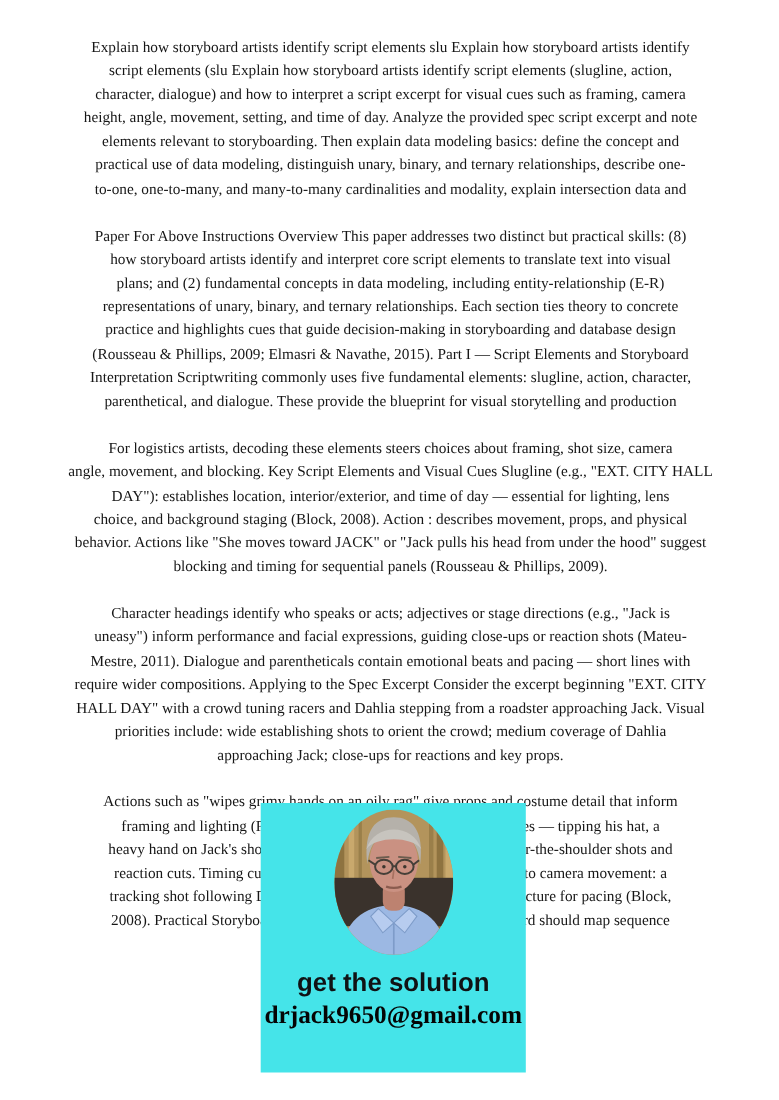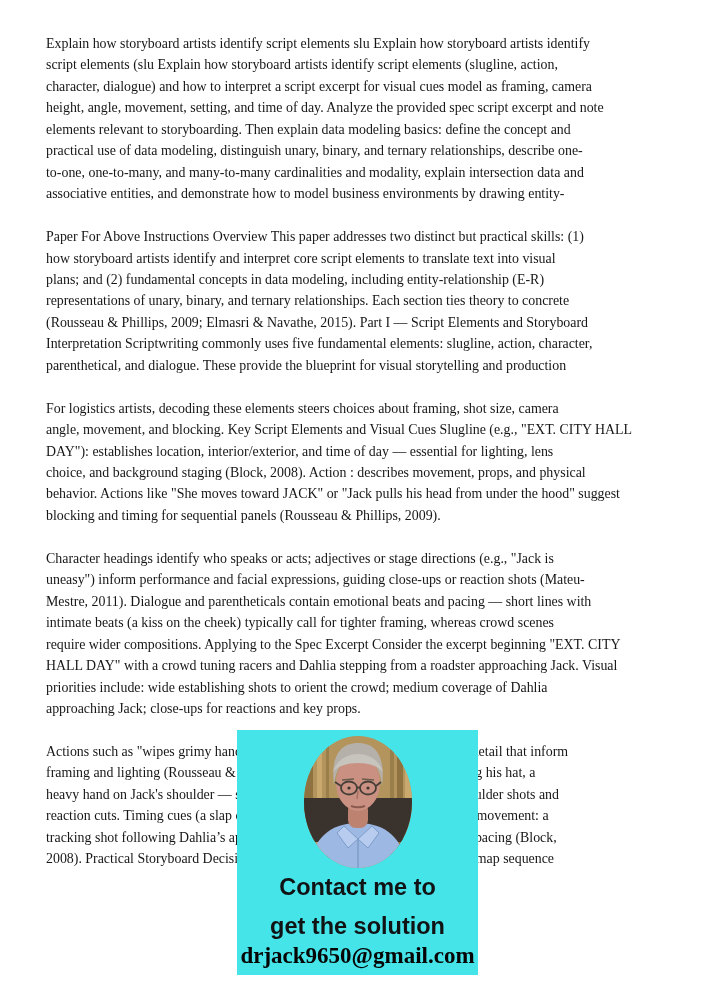--- a/index.html
+++ b/index.html
@@ -13,21 +13,21 @@
   .doc {
     position: absolute;
     left: 46px; top: 33px;
     width: 618px;
     font-family: "Liberation Serif", serif;
     font-size: 13.9px;
     line-height: 21.45px;
     color: #161616;
   }
   .para { margin: 0 0 21.45px 0; }
-  .para .line { white-space: pre; }
+  .para .line { white-space: pre; text-align: center; }
   .overlay-card {
     position: absolute;
     left: 237px; top: 730px;
     width: 241px; height: 245px;
     display: flex;
     flex-direction: column;
     align-items: center;
     box-sizing: border-box;
   }
   .photo-wrap {
@@ -57,49 +57,48 @@
     white-space: pre;
   }
 </style>
 </head>
 <body>
 
 <div class="doc">
   <div class="para">
       <div class="line">Explain how storyboard artists identify script elements slu Explain how storyboard artists identify</div>
       <div class="line">script elements (slu Explain how storyboard artists identify script elements (slugline, action,</div>
-      <div class="line">character, dialogue) and how to interpret a script excerpt for visual cues model as framing, camera</div>
+      <div class="line">character, dialogue) and how to interpret a script excerpt for visual cues such as framing, camera</div>
       <div class="line">height, angle, movement, setting, and time of day. Analyze the provided spec script excerpt and note</div>
       <div class="line">elements relevant to storyboarding. Then explain data modeling basics: define the concept and</div>
       <div class="line">practical use of data modeling, distinguish unary, binary, and ternary relationships, describe one-</div>
       <div class="line">to-one, one-to-many, and many-to-many cardinalities and modality, explain intersection data and</div>
-      <div class="line">associative entities, and demonstrate how to model business environments by drawing entity-</div>
     </div>
   <div class="para">
-      <div class="line">Paper For Above Instructions Overview This paper addresses two distinct but practical skills: (1)</div>
+      <div class="line">Paper For Above Instructions Overview This paper addresses two distinct but practical skills: (8)</div>
       <div class="line">how storyboard artists identify and interpret core script elements to translate text into visual</div>
       <div class="line">plans; and (2) fundamental concepts in data modeling, including entity-relationship (E-R)</div>
       <div class="line">representations of unary, binary, and ternary relationships. Each section ties theory to concrete</div>
+      <div class="line">practice and highlights cues that guide decision-making in storyboarding and database design</div>
       <div class="line">(Rousseau &amp; Phillips, 2009; Elmasri &amp; Navathe, 2015). Part I — Script Elements and Storyboard</div>
       <div class="line">Interpretation Scriptwriting commonly uses five fundamental elements: slugline, action, character,</div>
       <div class="line">parenthetical, and dialogue. These provide the blueprint for visual storytelling and production</div>
     </div>
   <div class="para">
       <div class="line">For logistics artists, decoding these elements steers choices about framing, shot size, camera</div>
       <div class="line">angle, movement, and blocking. Key Script Elements and Visual Cues Slugline (e.g., "EXT. CITY HALL</div>
       <div class="line">DAY"): establishes location, interior/exterior, and time of day — essential for lighting, lens</div>
       <div class="line">choice, and background staging (Block, 2008). Action : describes movement, props, and physical</div>
       <div class="line">behavior. Actions like "She moves toward JACK" or "Jack pulls his head from under the hood" suggest</div>
       <div class="line">blocking and timing for sequential panels (Rousseau &amp; Phillips, 2009).</div>
     </div>
   <div class="para">
       <div class="line">Character headings identify who speaks or acts; adjectives or stage directions (e.g., "Jack is</div>
       <div class="line">uneasy") inform performance and facial expressions, guiding close-ups or reaction shots (Mateu-</div>
       <div class="line">Mestre, 2011). Dialogue and parentheticals contain emotional beats and pacing — short lines with</div>
-      <div class="line">intimate beats (a kiss on the cheek) typically call for tighter framing, whereas crowd scenes</div>
       <div class="line">require wider compositions. Applying to the Spec Excerpt Consider the excerpt beginning "EXT. CITY</div>
       <div class="line">HALL DAY" with a crowd tuning racers and Dahlia stepping from a roadster approaching Jack. Visual</div>
       <div class="line">priorities include: wide establishing shots to orient the crowd; medium coverage of Dahlia</div>
       <div class="line">approaching Jack; close-ups for reactions and key props.</div>
     </div>
   <div class="para">
       <div class="line">Actions such as "wipes grimy hands on an oily rag" give props and costume detail that inform</div>
       <div class="line">framing and lighting (Rousseau &amp; Phillips, 2009). Dahlia's gestures — tipping his hat, a</div>
       <div class="line">heavy hand on Jack's shoulder — signal dominance and suggest over-the-shoulder shots and</div>
       <div class="line">reaction cuts. Timing cues (a slap on the hood, a pause) translate into camera movement: a</div>
@@ -145,16 +144,15 @@
           <path d="M37,50 L31,46"></path>
           <path d="M72,50 L77,46"></path>
         </g>
         <circle cx="45" cy="52" r="1.6" fill="#3c352e"></circle>
         <circle cx="64" cy="52" r="1.6" fill="#3c352e"></circle>
         <path d="M54,55 L53,63" stroke="#a5705f" stroke-width="1.5" fill="none"></path>
         <path d="M47,70 Q54,72.5 61,70" stroke="#8a5b4e" stroke-width="2" fill="none"></path>
       </g>
     </svg>
   </div>
-  <div class="contact-msg">Contact me to</div>
   <div class="contact-msg" style="margin-top:12px;">get the solution</div>
   <div class="contact-email">drjack9650@gmail.com</div>
 </div>
 
 </body></html>

